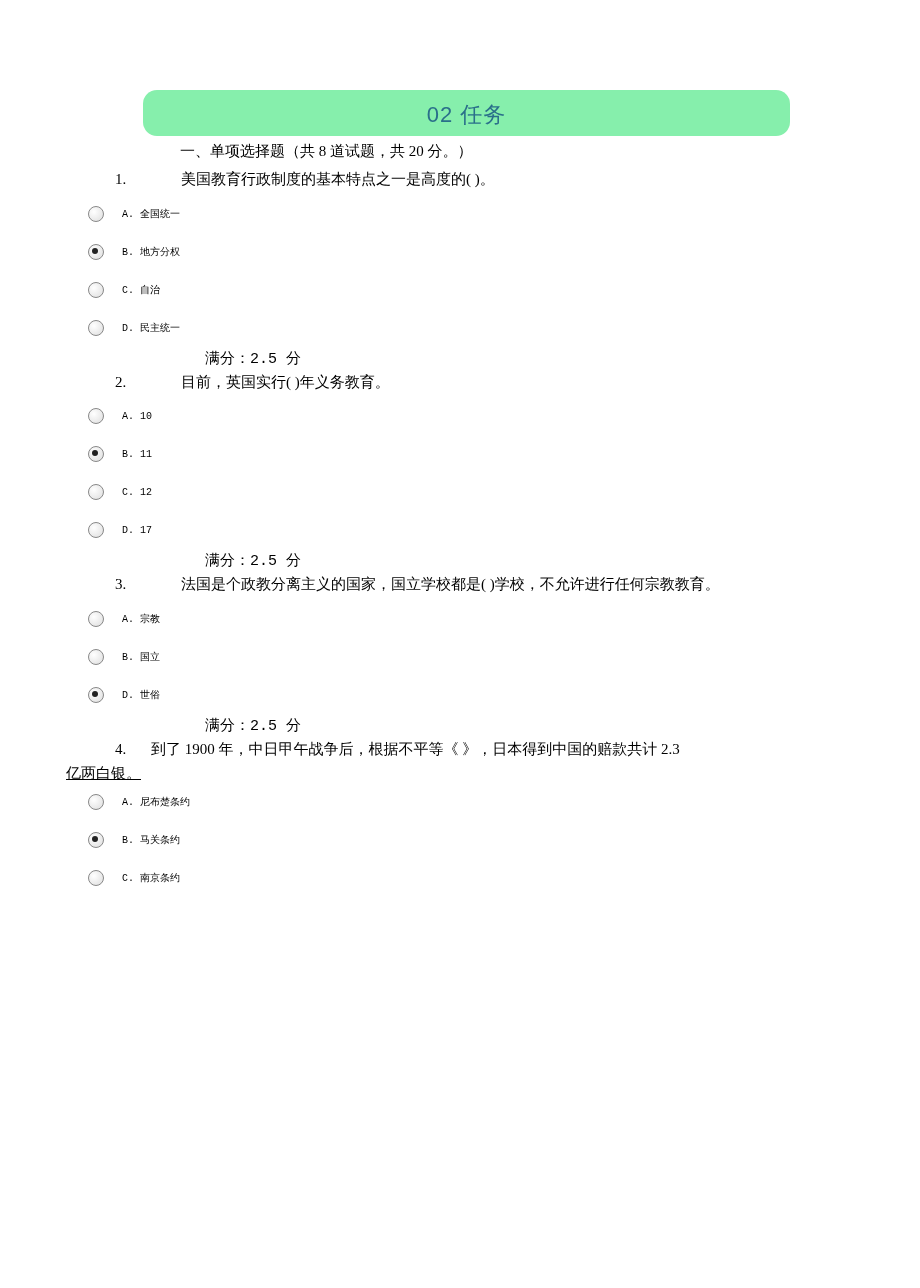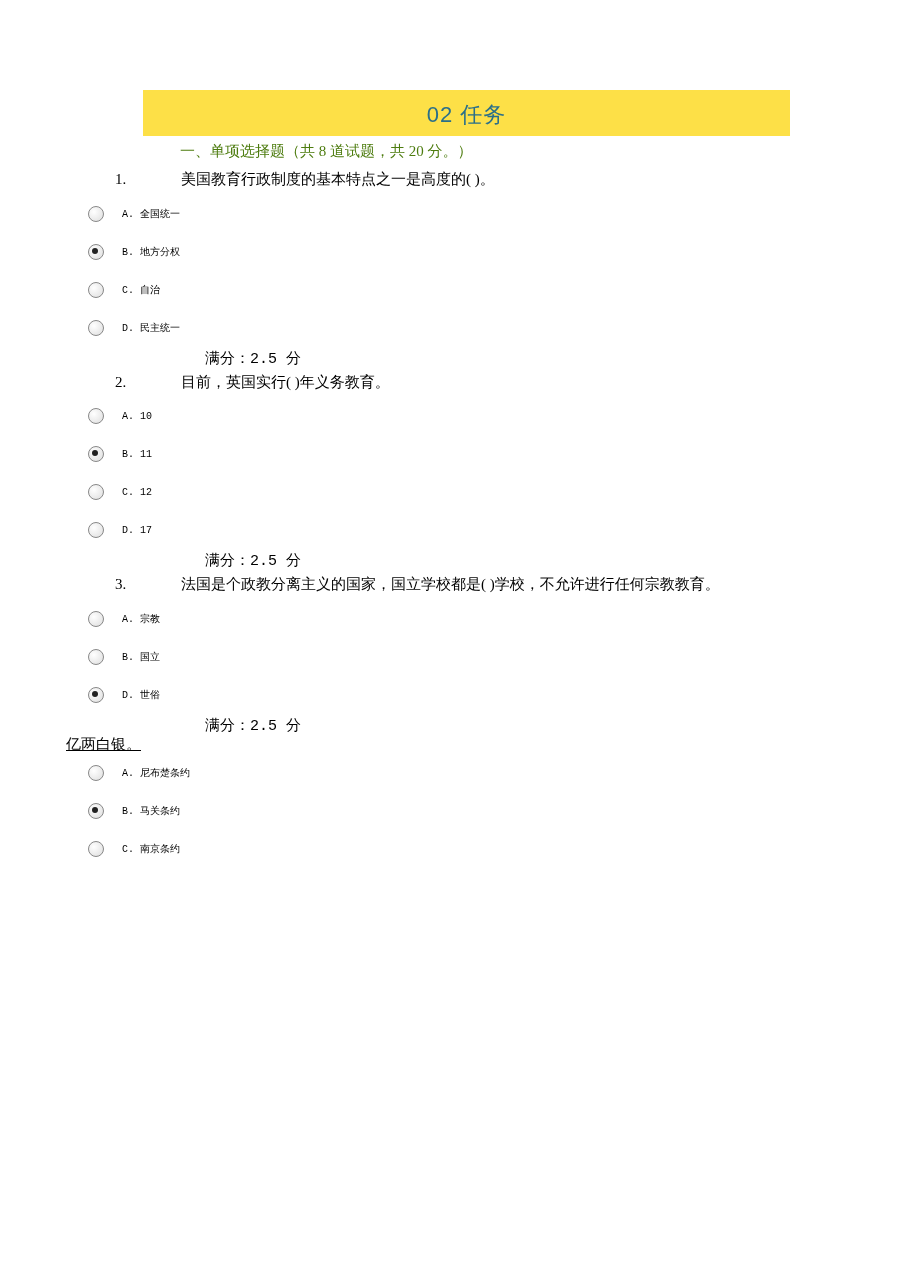--- a/index.html
+++ b/index.html
@@ -9,32 +9,33 @@
     font-family: "SimSun", "宋体", serif;
     font-size: 15px;
     color: #000;
     width: 920px;
   }
   .page {
     padding: 90px 0 60px 0;
   }
   .title-bar {
     margin: 0 130px 0 143px;
-    background: #fde047;
+    background: #86efac;
     text-align: center;
     padding: 10px 0 6px 0;
+    border-radius: 14px;
   }
   .title-bar span {
     color: #2a6f8a;
     font-family: "Microsoft YaHei", Arial, sans-serif;
     font-size: 22px;
     letter-spacing: 1px;
   }
   .section-head {
-    color: #4d7c0f;
+    color: #000000;
     font-family: "SimSun", serif;
     font-size: 15px;
     padding: 6px 0 4px 180px;
   }
   .q-text {
     padding: 2px 130px 2px 115px;
     line-height: 1.7;
   }
   .q-text .num {
     display: inline-block;
@@ -156,20 +157,23 @@
   <div class="option-row">
     <div class="radio"></div>
     <span class="opt-label">B. 国立</span>
   </div>
   <div class="option-row">
     <div class="radio selected"></div>
     <span class="opt-label">D. 世俗</span>
   </div>
   <div class="score">满分：2.5   分</div>
 
+  <div class="q-wrap">
+    <span class="num">4.</span><span class="indent"></span><span>到了 1900 年，中日甲午战争后，根据不平等《    》，日本得到中国的赔款共计 2.3</span>
+  </div>
   <div class="sub-indent">亿两白银。</div>
   <div class="option-row">
     <div class="radio"></div>
     <span class="opt-label">A. 尼布楚条约</span>
   </div>
   <div class="option-row">
     <div class="radio selected"></div>
     <span class="opt-label">B. 马关条约</span>
   </div>
   <div class="option-row">

